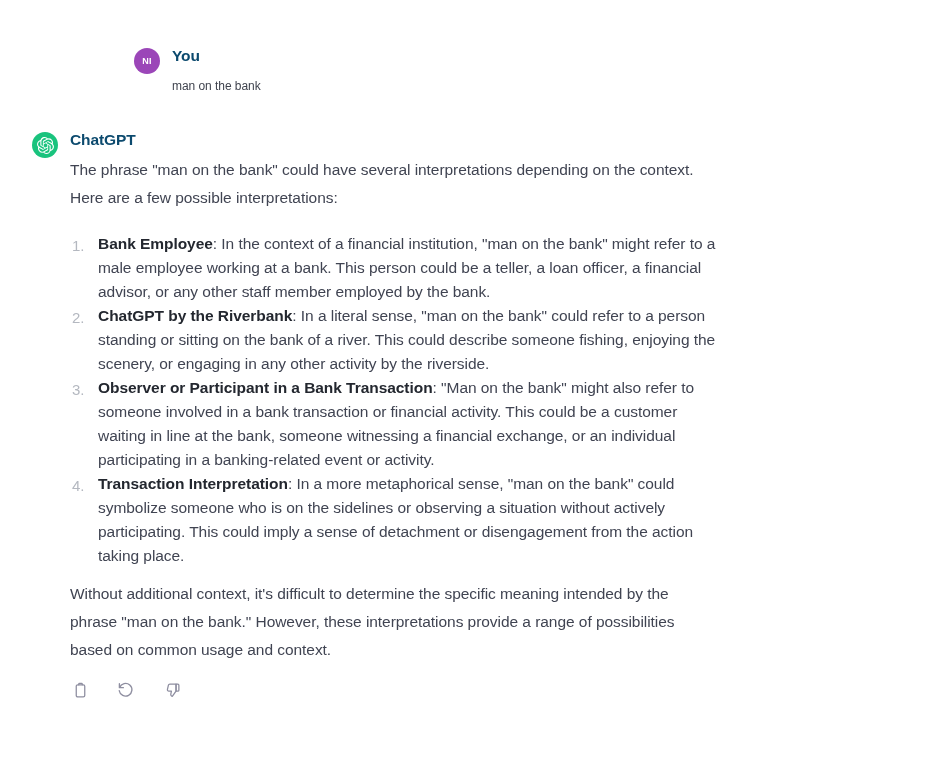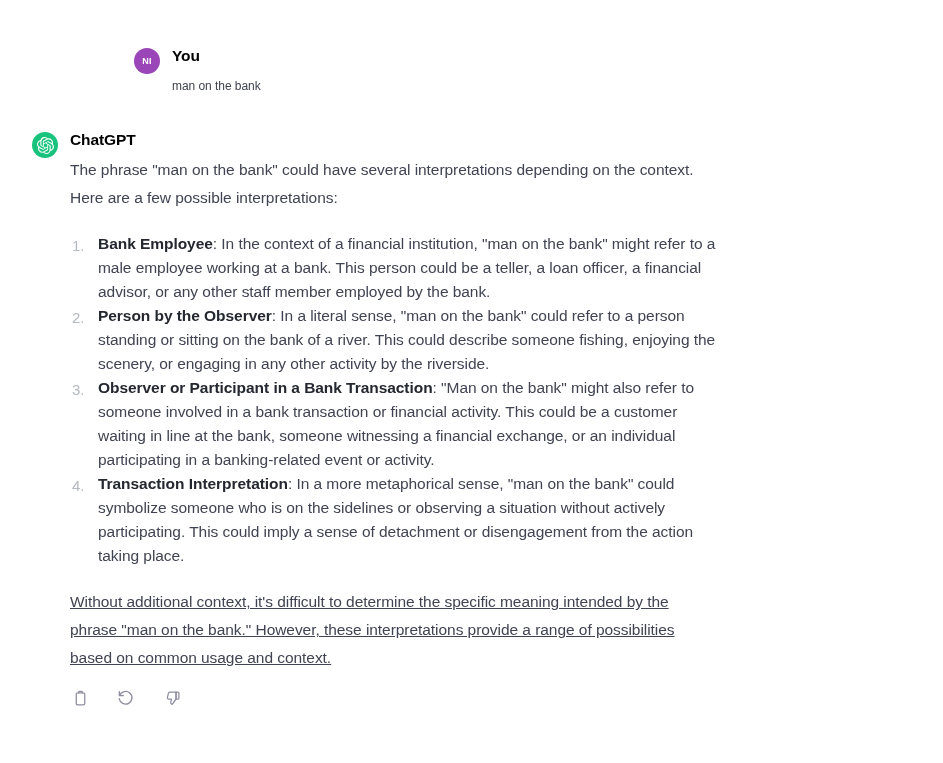--- a/index.html
+++ b/index.html
@@ -59,21 +59,21 @@
 
   .body-col {
     flex: 1 1 auto;
     max-width: 646px;
     padding-right: 0;
   }
 
   .author {
     font-size: 15.5px;
     font-weight: 700;
-    color: #000000;
+    color: #0c4a6e;
     line-height: 1.3;
     margin: 0 0 6px 0;
     letter-spacing: -0.1px;
   }
 
   .msg-text {
     font-size: 12px;
     line-height: 28px;
     color: #40444f;
     margin: 0;
@@ -112,22 +112,21 @@
     color: #b4b8c0;
     font-size: 15px;
     line-height: 28px;
   }
   ol.interpretations > li .term {
     font-weight: 700;
     color: #23272f;
   }
 
   .closing {
-    margin-top: 20px;
-    text-decoration: underline;
+    margin-top: 12px;
   }
 
   
   .actions {
     display: flex;
     align-items: center;
     gap: 26px;
     margin-top: 16px;
     padding-left: 0;
   }
@@ -176,21 +175,21 @@
     <div class="body-col">
       <div class="author">ChatGPT</div>
 
       <p class="para">The phrase "man on the bank" could have several interpretations depending on the context. Here are a few possible interpretations:</p>
 
       <ol class="interpretations">
         <li>
           <span class="term">Bank Employee</span><span>: </span><span>In the context of a financial institution, "man on the bank" might refer to a male employee working at a bank. This person could be a teller, a loan officer, a financial advisor, or any other staff member employed by the bank.</span>
         </li>
         <li>
-          <span class="term">Person by the Observer</span><span>: </span><span>In a literal sense, "man on the bank" could refer to a person standing or sitting on the bank of a river. This could describe someone fishing, enjoying the scenery, or engaging in any other activity by the riverside.</span>
+          <span class="term">ChatGPT by the Riverbank</span><span>: </span><span>In a literal sense, "man on the bank" could refer to a person standing or sitting on the bank of a river. This could describe someone fishing, enjoying the scenery, or engaging in any other activity by the riverside.</span>
         </li>
         <li>
           <span class="term">Observer or Participant in a Bank Transaction</span><span>: </span><span>"Man on the bank" might also refer to someone involved in a bank transaction or financial activity. This could be a customer waiting in line at the bank, someone witnessing a financial exchange, or an individual participating in a banking-related event or activity.</span>
         </li>
         <li>
           <span class="term">Transaction Interpretation</span><span>: </span><span>In a more metaphorical sense, "man on the bank" could symbolize someone who is on the sidelines or observing a situation without actively participating. This could imply a sense of detachment or disengagement from the action taking place.</span>
         </li>
       </ol>
 
       <p class="para closing">Without additional context, it's difficult to determine the specific meaning intended by the phrase "man on the bank." However, these interpretations provide a range of possibilities based on common usage and context.</p>

